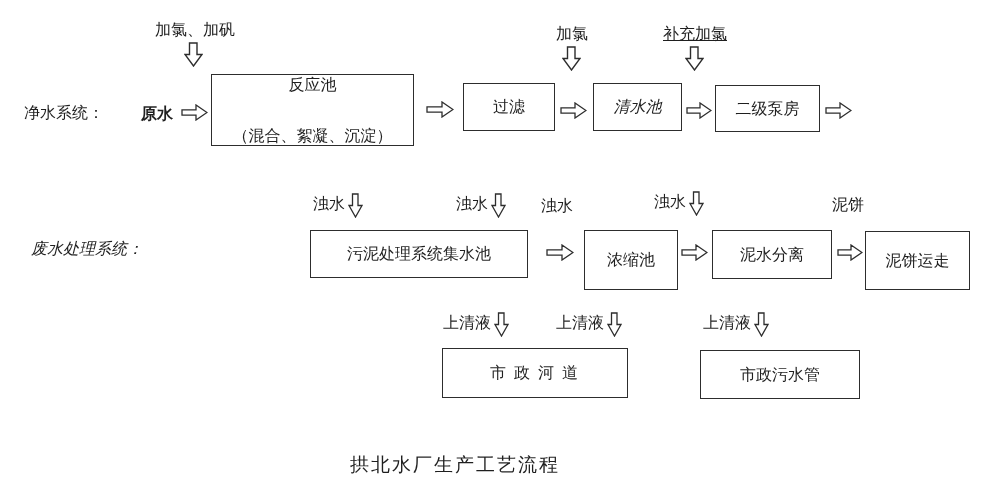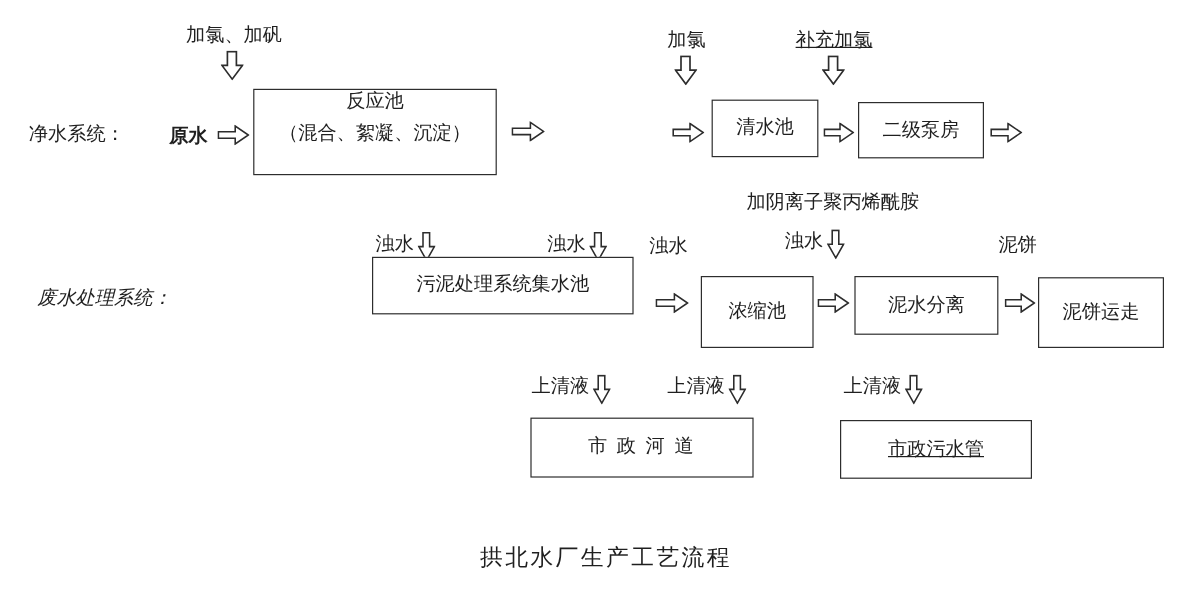--- a/index.html
+++ b/index.html
@@ -18,34 +18,33 @@
     border: 1.5px solid #2d2d2d;
     background: #ffffff;
     display: flex;
     align-items: center;
     justify-content: center;
     text-align: center;
     font-size: 16px;
     line-height: 1.2;
     white-space: nowrap;
   }
-  .box.twoline { flex-direction: column; justify-content: flex-start; gap: 8px; }
+  .box.twoline { flex-direction: column; justify-content: space-between; gap: 8px; }
   .lbl {
     position: absolute;
     font-size: 16px;
     white-space: nowrap;
     line-height: 1.15;
   }
   .flow-lbl { display: flex; align-items: flex-start; }
   .flow-lbl svg { margin-left: 3px; margin-top: -2px; }
   .arrow { position: absolute; line-height: 0; }
   .title {
     position: absolute;
     left: 350px; top: 452px; width: 310px;
-    text-align: center;
     font-size: 19px;
     letter-spacing: 2px;
   }
 </style>
 </head>
 <body>
 
 <div id="canvas">
 
   <div class="lbl" style="left:24px; top:104px;">净水系统：</div>
@@ -68,34 +67,35 @@
     <span>反应池</span>
     <span>（混合、絮凝、沉淀）</span>
   </div>
 
   <div class="arrow" style="left:426px; top:101px;">
     <svg width="28" height="17" viewBox="0 0 28 17">
         <polygon points="1,5.8 16,5.8 16,1 27,8.5 16,16 16,11.2 1,11.2" fill="#ffffff" stroke="#2d2d2d" stroke-width="1.3"></polygon>
       </svg>
   </div>
 
+  <div class="box" style="left:463px; top:83px; width:92px; height:48px;">过滤</div>
 
   <div class="lbl" style="left:556px; top:25px;">加氯</div>
   <div class="arrow" style="left:562px; top:46px;">
     <svg width="19" height="25" viewBox="0 0 19 25">
         <polygon points="5.5,1 13,1 13,12.5 18,12.5 9.5,24 1,12.5 5.5,12.5" fill="#ffffff" stroke="#2d2d2d" stroke-width="1.4"></polygon>
       </svg>
   </div>
   <div class="arrow" style="left:560px; top:102px;">
     <svg width="27" height="17" viewBox="0 0 27 17">
         <polygon points="1,5.8 15,5.8 15,1 26,8.5 15,16 15,11.2 1,11.2" fill="#ffffff" stroke="#2d2d2d" stroke-width="1.3"></polygon>
       </svg>
   </div>
 
-  <div class="box" style="left:593px; top:83px; width:89px; height:48px;">清水池</div>
+  <div class="box" style="left:593px; top:83px; width:89px; height:48px;font-style:italic;">清水池</div>
 
   <div class="lbl" style="left:663px; top:25px;text-decoration:underline;">补充加氯</div>
   <div class="arrow" style="left:685px; top:46px;">
     <svg width="19" height="25" viewBox="0 0 19 25">
         <polygon points="5.5,1 13,1 13,12.5 18,12.5 9.5,24 1,12.5 5.5,12.5" fill="#ffffff" stroke="#2d2d2d" stroke-width="1.4"></polygon>
       </svg>
   </div>
   <div class="arrow" style="left:686px; top:102px;">
     <svg width="26" height="17" viewBox="0 0 26 17">
         <polygon points="1,5.8 14,5.8 14,1 25,8.5 14,16 14,11.2 1,11.2" fill="#ffffff" stroke="#2d2d2d" stroke-width="1.3"></polygon>
@@ -104,21 +104,20 @@
 
   <div class="box" style="left:715px; top:85px; width:105px; height:47px;">二级泵房</div>
 
   <div class="arrow" style="left:825px; top:102px;">
     <svg width="27" height="17" viewBox="0 0 27 17">
         <polygon points="1,5.8 15,5.8 15,1 26,8.5 15,16 15,11.2 1,11.2" fill="#ffffff" stroke="#2d2d2d" stroke-width="1.3"></polygon>
       </svg>
   </div>
 
 
-  <div class="lbl" style="left:622px; top:160px;">加阴离子聚丙烯酰胺</div>
 
   <div class="lbl" style="left:31px; top:240px;font-style:italic;">废水处理系统：</div>
 
   <div class="lbl flow-lbl" style="left:313px; top:195px;">
     <span>浊水</span>
     <svg width="15" height="25" viewBox="0 0 15 25">
         <polygon points="4.5,1 10,1 10,12.5 14,12.5 7.5,24 1,12.5 4.5,12.5" fill="#ffffff" stroke="#2d2d2d" stroke-width="1.3"></polygon>
       </svg>
   </div>
 
@@ -133,21 +132,21 @@
 
   <div class="lbl flow-lbl" style="left:654px; top:193px;">
     <span>浊水</span>
     <svg width="15" height="25" viewBox="0 0 15 25">
         <polygon points="4.5,1 10,1 10,12.5 14,12.5 7.5,24 1,12.5 4.5,12.5" fill="#ffffff" stroke="#2d2d2d" stroke-width="1.3"></polygon>
       </svg>
   </div>
 
   <div class="lbl" style="left:832px; top:196px;">泥饼</div>
 
-  <div class="box" style="left:310px; top:214px; width:218px; height:48px;">污泥处理系统集水池</div>
+  <div class="box" style="left:310px; top:230px; width:218px; height:48px;">污泥处理系统集水池</div>
 
   <div class="arrow" style="left:546px; top:244px;">
     <svg width="28" height="17" viewBox="0 0 28 17">
         <polygon points="1,5.8 16,5.8 16,1 27,8.5 16,16 16,11.2 1,11.2" fill="#ffffff" stroke="#2d2d2d" stroke-width="1.3"></polygon>
       </svg>
   </div>
 
   <div class="box" style="left:584px; top:230px; width:94px; height:60px;text-align:right;">浓缩池</div>
 
   <div class="arrow" style="left:681px; top:244px;">
@@ -182,17 +181,17 @@
 
   <div class="lbl flow-lbl" style="left:703px; top:314px;">
     <span>上清液</span>
     <svg width="15" height="25" viewBox="0 0 15 25">
         <polygon points="4.5,1 10,1 10,12.5 14,12.5 7.5,24 1,12.5 4.5,12.5" fill="#ffffff" stroke="#2d2d2d" stroke-width="1.3"></polygon>
       </svg>
   </div>
 
   <div class="box" style="left:442px; top:348px; width:186px; height:50px; letter-spacing:2px;">市 政 河 道</div>
 
-  <div class="box" style="left:700px; top:350px; width:160px; height:49px;text-decoration:underline;">市政污水管</div>
+  <div class="box" style="left:700px; top:350px; width:160px; height:49px;">市政污水管</div>
 
   <div class="title">拱北水厂生产工艺流程</div>
 
 </div>
 
 </body></html>

